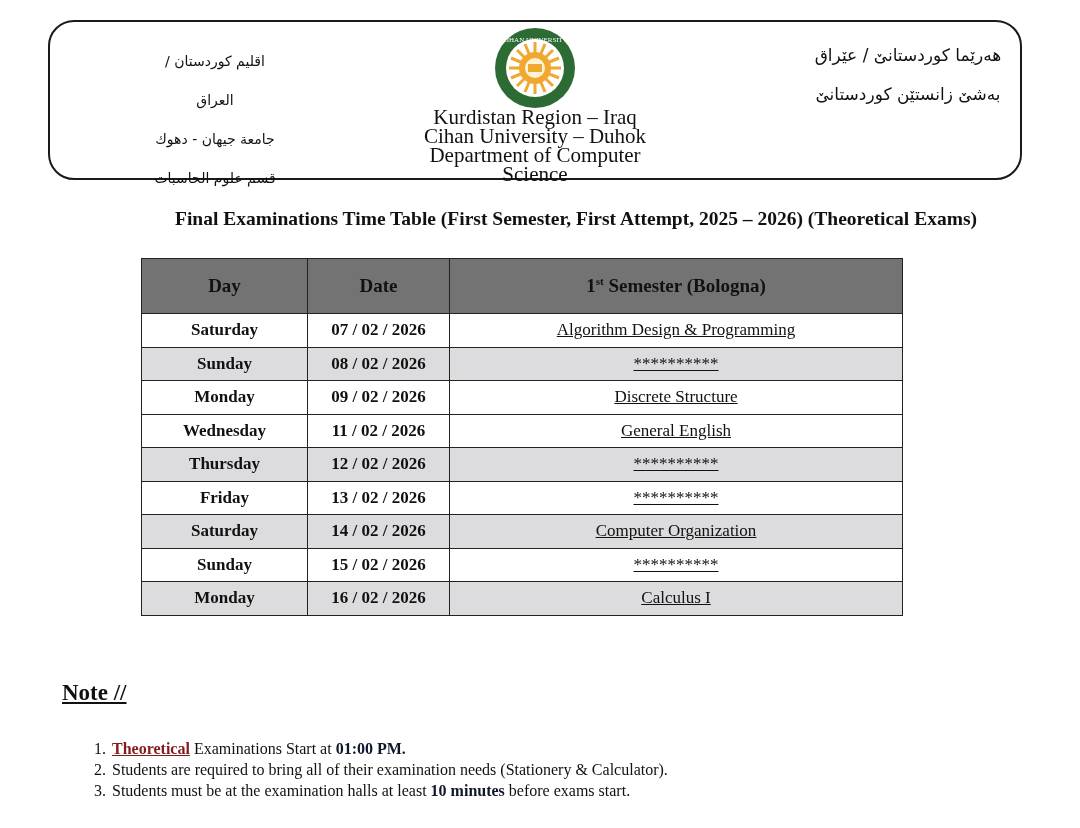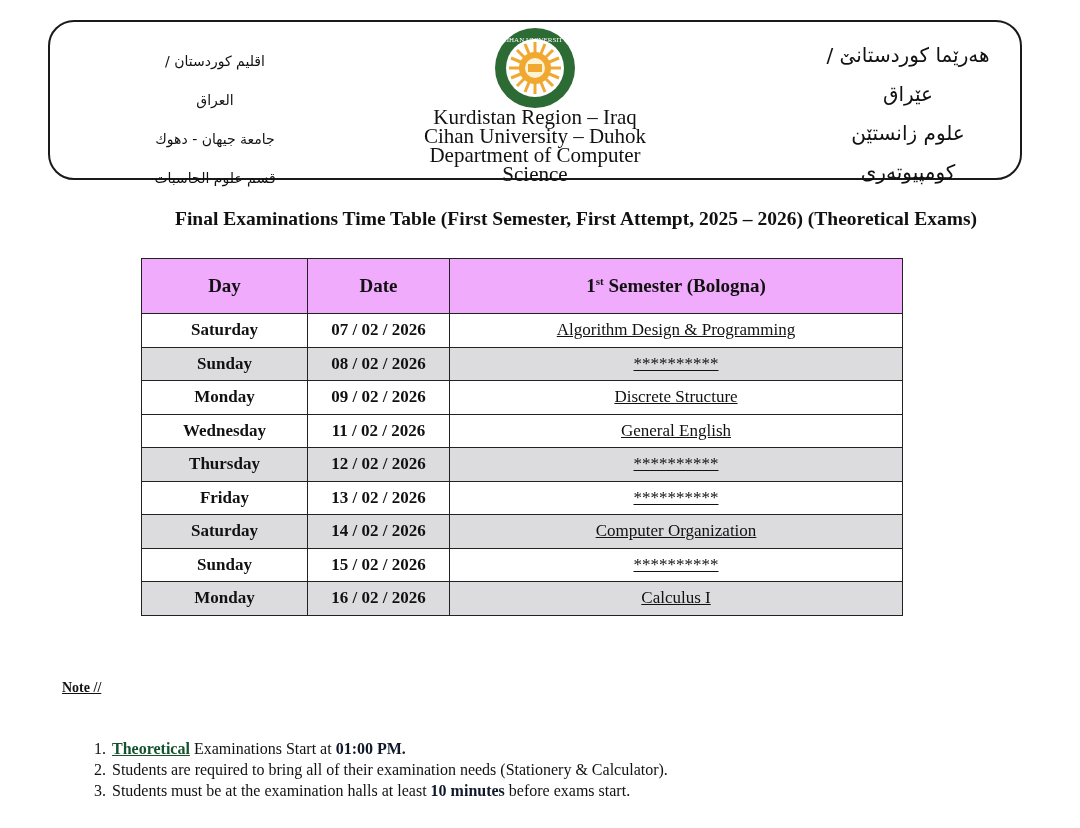--- a/index.html
+++ b/index.html
@@ -6,46 +6,46 @@
     body { width: 1080px; height: 828px; position: relative; overflow: hidden;
            font-family: "Liberation Serif", serif; color: #111; }
 
     .header-box {
       position: absolute; left: 48px; top: 20px; width: 974px; height: 160px;
       border: 2.5px solid #1a1a1a; border-radius: 26px; box-sizing: border-box;
     }
     .hdr-left { position: absolute; left: 95px; top: 20px; width: 140px; text-align: center;
       direction: rtl; font-family: "DejaVu Sans", sans-serif; font-size: 14px; line-height: 39px; }
     .hdr-right { position: absolute; right: 12px; top: 14px; width: 200px; text-align: center;
-      direction: rtl; font-family: "DejaVu Sans", sans-serif; font-size: 20px; line-height: 39px; }
+      direction: rtl; font-family: "DejaVu Sans", sans-serif; font-size: 17px; line-height: 39px; }
     .hdr-center { position: absolute; left: 350px; top: 86px; width: 270px; text-align: center;
       font-family: "Liberation Serif", serif; font-size: 21px; line-height: 19px; }
     .logo { position: absolute; left: 437px; top: 0px; width: 96px; height: 88px; }
 
     .doc-title { position: absolute; left: 0; top: 208px; width: 1080px; text-align: center;
       font-weight: bold; font-size: 19.5px; font-family: "Liberation Serif", serif; padding-left: 36px; }
 
     table.schedule { position: absolute; left: 141px; top: 258px; border-collapse: collapse;
       font-family: "Liberation Serif", serif; }
     table.schedule td, table.schedule th { border: 1.3px solid #222; text-align: center; padding: 0; }
-    table.schedule th { height: 54px; font-size: 19px; font-weight: bold; background: #f0abfc; }
+    table.schedule th { height: 54px; font-size: 19px; font-weight: bold; background: #737373; }
     table.schedule td { height: 32.5px; font-size: 17px; }
     table.schedule tr.shaded td { background: #dcdbdd; }
     td.day, td.date { font-weight: bold; }
     td.course { font-weight: normal; text-decoration: underline; }
     col.c1 { width: 166px; } col.c2 { width: 142px; } col.c3 { width: 453px; }
     sup { font-size: 11px; }
 
-    .note-title { position: absolute; left: 62px; top: 680px; font-weight: bold; font-size: 14px;
+    .note-title { position: absolute; left: 62px; top: 680px; font-weight: bold; font-size: 23px;
       text-decoration: underline; }
     ol.notes { position: absolute; left: 82px; top: 738px; margin: 0; padding-left: 28px;
       font-size: 16px; line-height: 21px; }
     ol.notes li { padding-left: 2px; }
     .red { color: #0f172a; font-weight: bold; }
-    .red-ul { color: #14532d; font-weight: bold; text-decoration: underline; }
+    .red-ul { color: #7f1d1d; font-weight: bold; text-decoration: underline; }
   </style>
 </head>
 <body>
 
 <div class="header-box">
   <div class="hdr-left">
     <div>اقليم كوردستان / العراق</div>
     <div>جامعة جيهان - دهوك</div>
     <div>قسم علوم الحاسبات</div>
   </div>
@@ -74,21 +74,21 @@
   </div>
 
   <div class="hdr-center">
     <div>Kurdistan Region – Iraq</div>
     <div>Cihan University – Duhok</div>
     <div>Department of Computer Science</div>
   </div>
 
   <div class="hdr-right">
     <div>هەرێما كوردستانێ / عێراق</div>
-    <div>علوم زانستێن كومپیوتەری</div>
+    <div>بەشێ زانستێن كوردستانێ</div>
   </div>
 </div>
 
 <div class="doc-title">Final Examinations Time Table (First Semester, First Attempt, 2025 – 2026) (Theoretical Exams)</div>
 
 <table class="schedule">
   <colgroup>
       <col class="c1">
       <col class="c2">
       <col class="c3">

